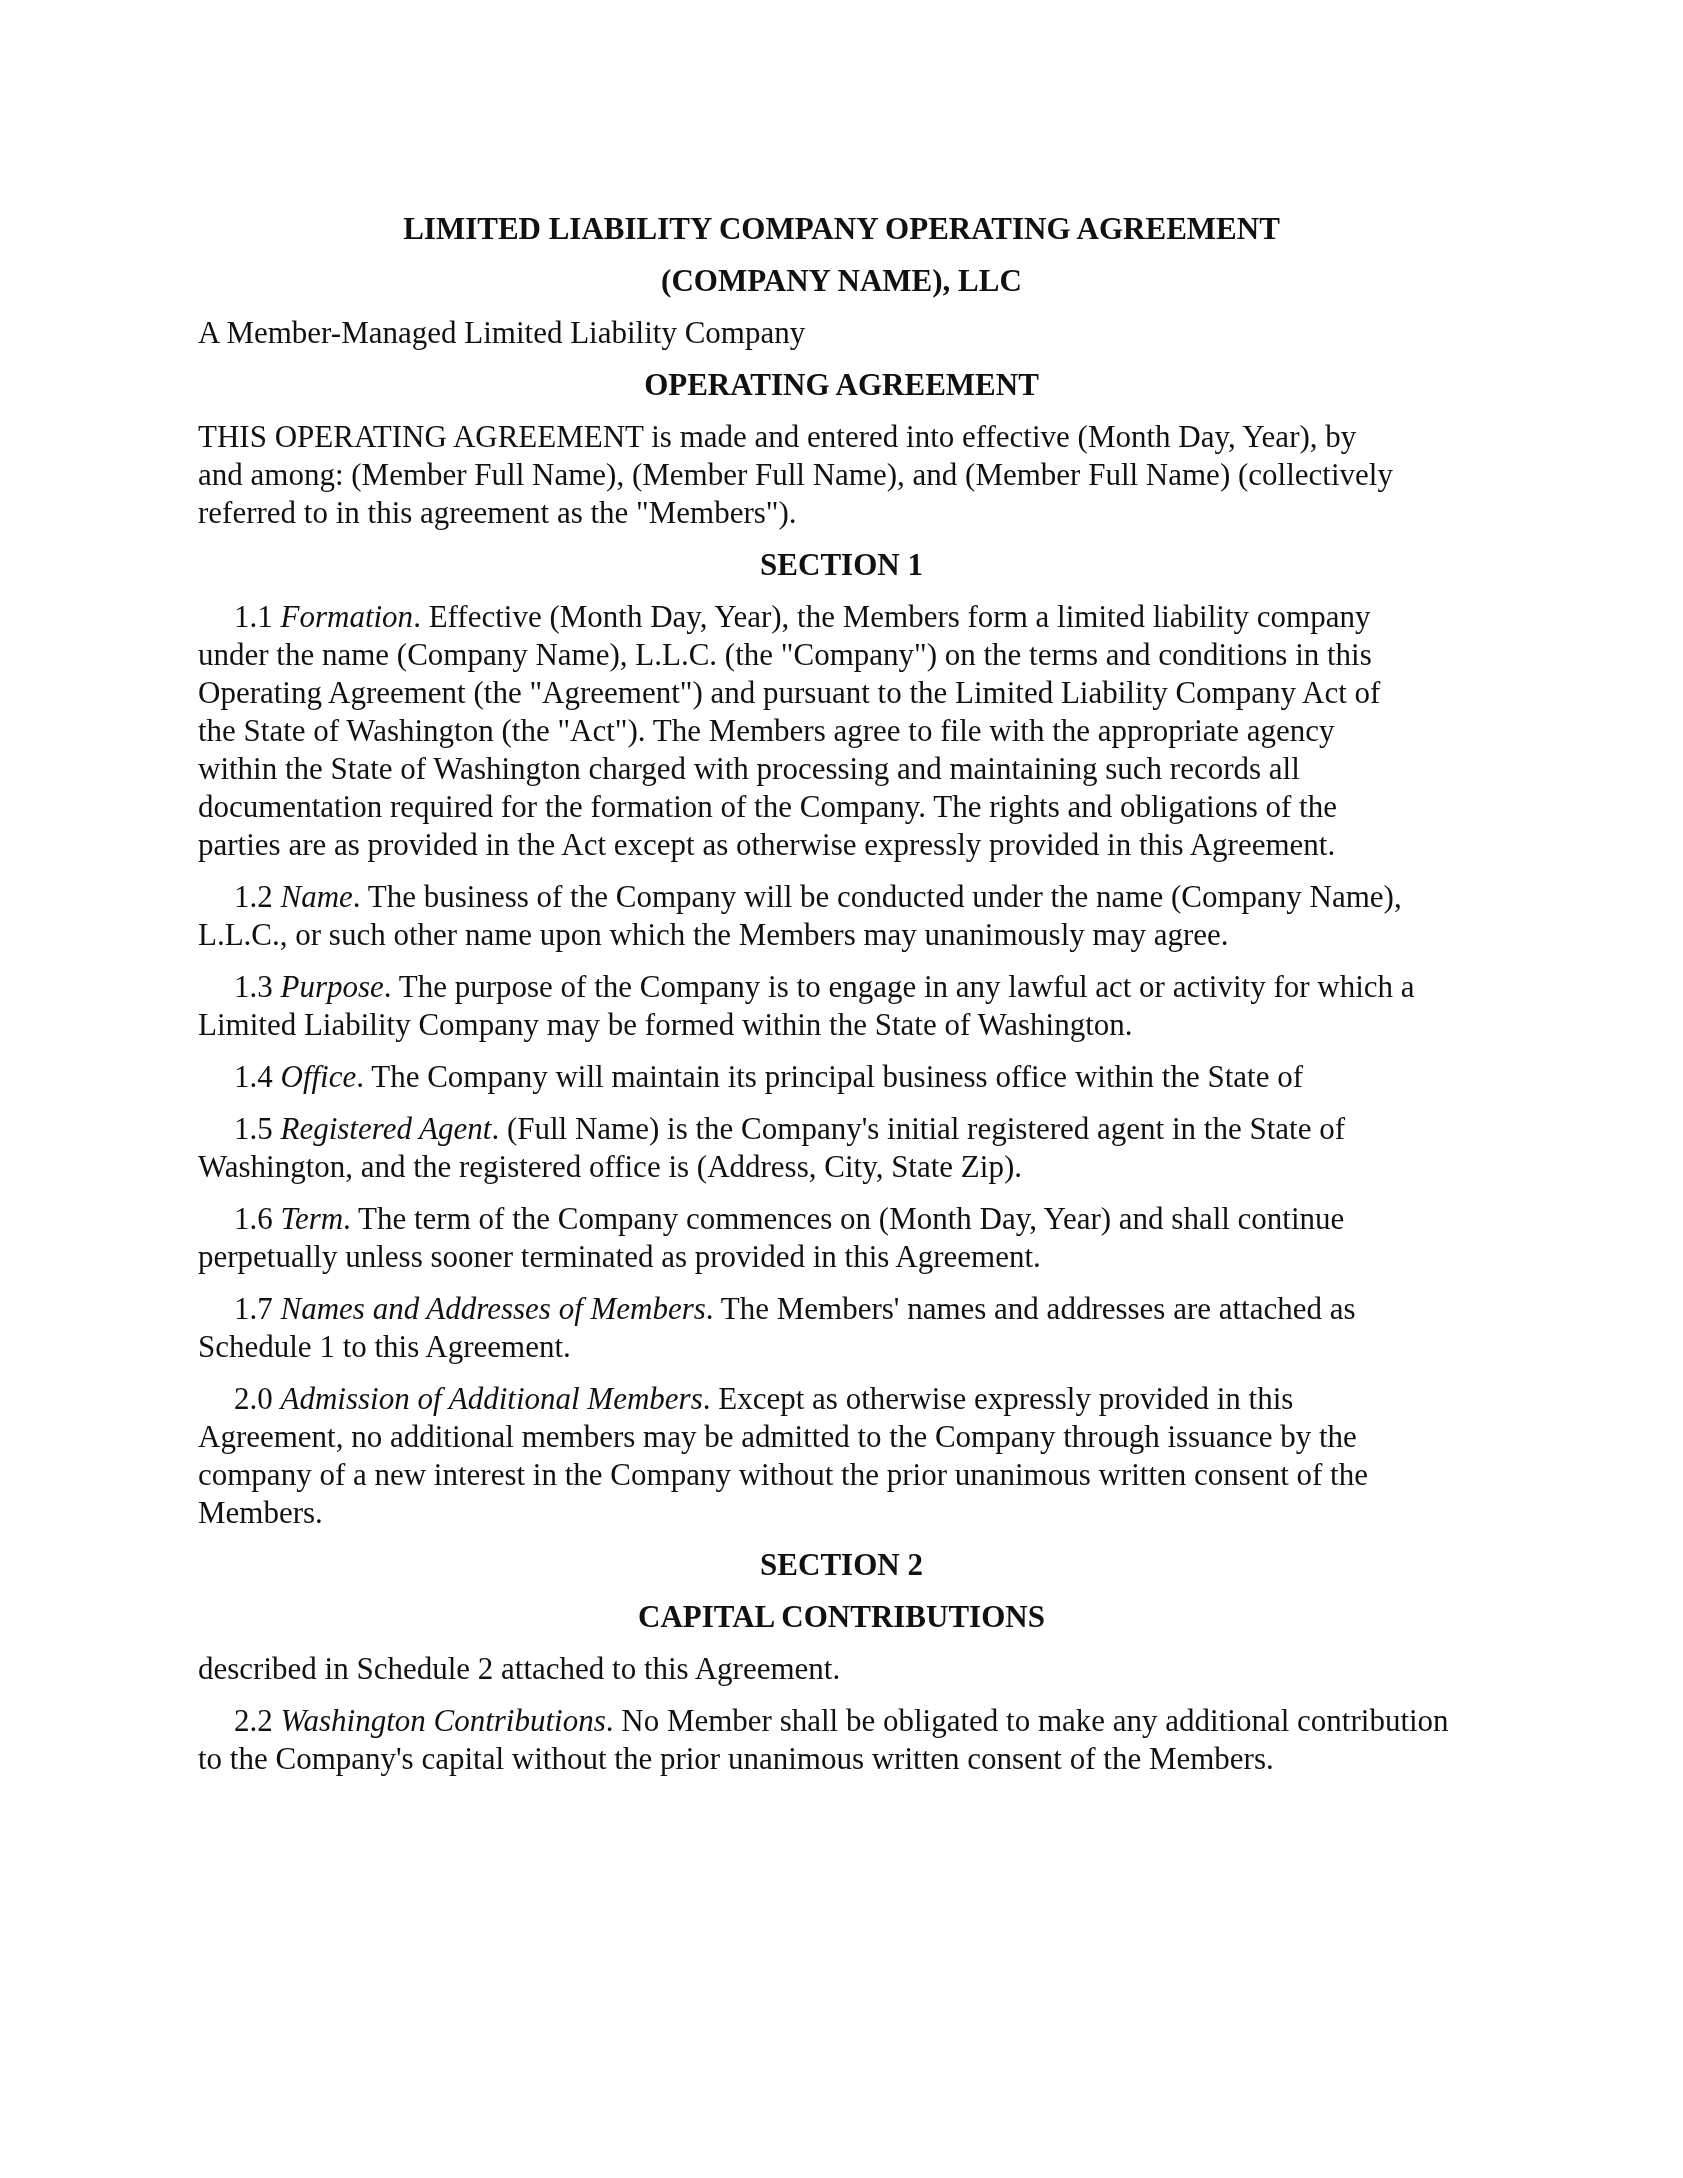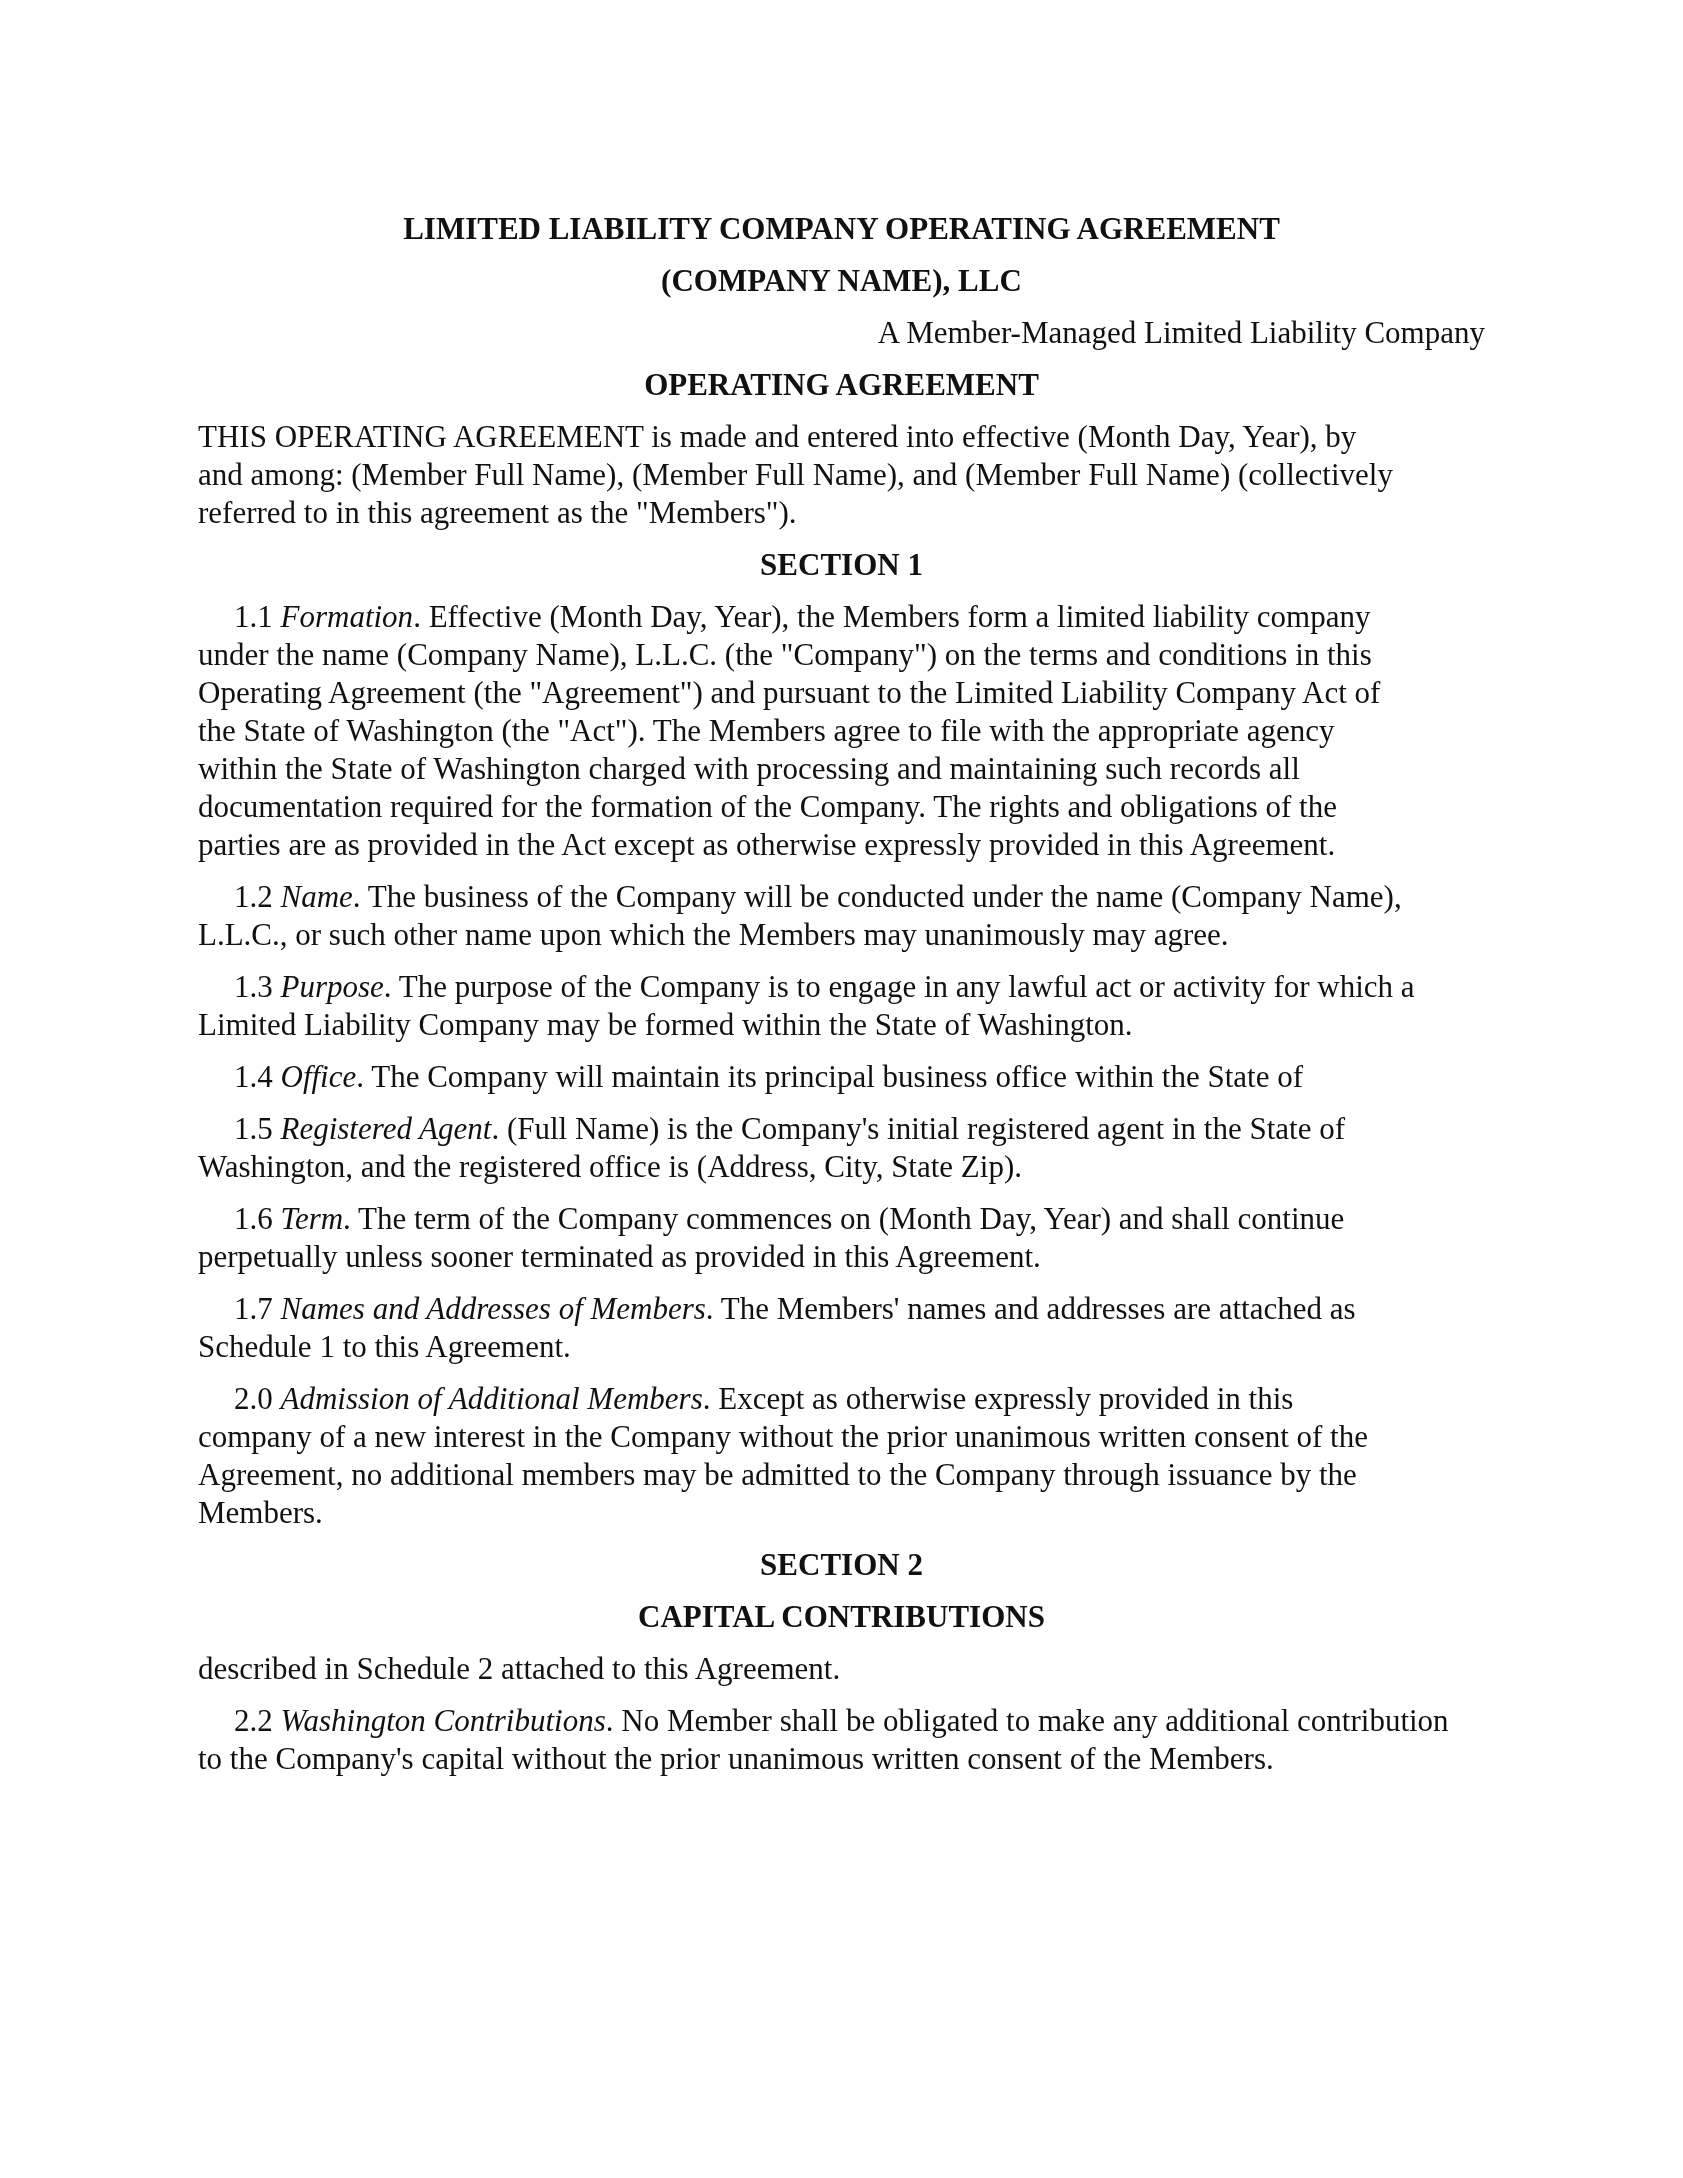--- a/index.html
+++ b/index.html
@@ -23,21 +23,21 @@
     }
     .heading {
       text-align: center;
       font-weight: bold;
       font-size: 31px;
       line-height: 38px;
       margin: 0 0 14px 0;
       letter-spacing: 0px;
     }
     .subheading {
-      text-align: right;
+      text-align: left;
       font-weight: normal;
       font-size: 31px;
       line-height: 38px;
       margin: 0 0 14px 0;
     }
     .para {
       font-size: 31px;
       line-height: 38px;
       margin: 0 0 14px 0;
       white-space: normal;
@@ -101,22 +101,22 @@
     <span class="line">perpetually unless sooner terminated as provided in this Agreement.</span>
   </div>
 
   <div class="para">
     <span class="line"><span class="num">1.7 </span><span class="term">Names and Addresses of Members</span><span>. The Members' names and addresses are attached as</span></span>
     <span class="line">Schedule 1 to this Agreement.</span>
   </div>
 
   <div class="para">
     <span class="line"><span class="num">2.0 </span><span class="term">Admission of Additional Members</span><span>. Except as otherwise expressly provided in this</span></span>
+    <span class="line">Agreement, no additional members may be admitted to the Company through issuance by the</span>
     <span class="line">company of a new interest in the Company without the prior unanimous written consent of the</span>
-    <span class="line">Agreement, no additional members may be admitted to the Company through issuance by the</span>
     <span class="line">Members.</span>
   </div>
 
   <div class="heading">SECTION 2</div>
   <div class="heading">CAPITAL CONTRIBUTIONS</div>
 
   <div class="para">
     <span class="line">described in Schedule 2 attached to this Agreement.</span>
   </div>
 

